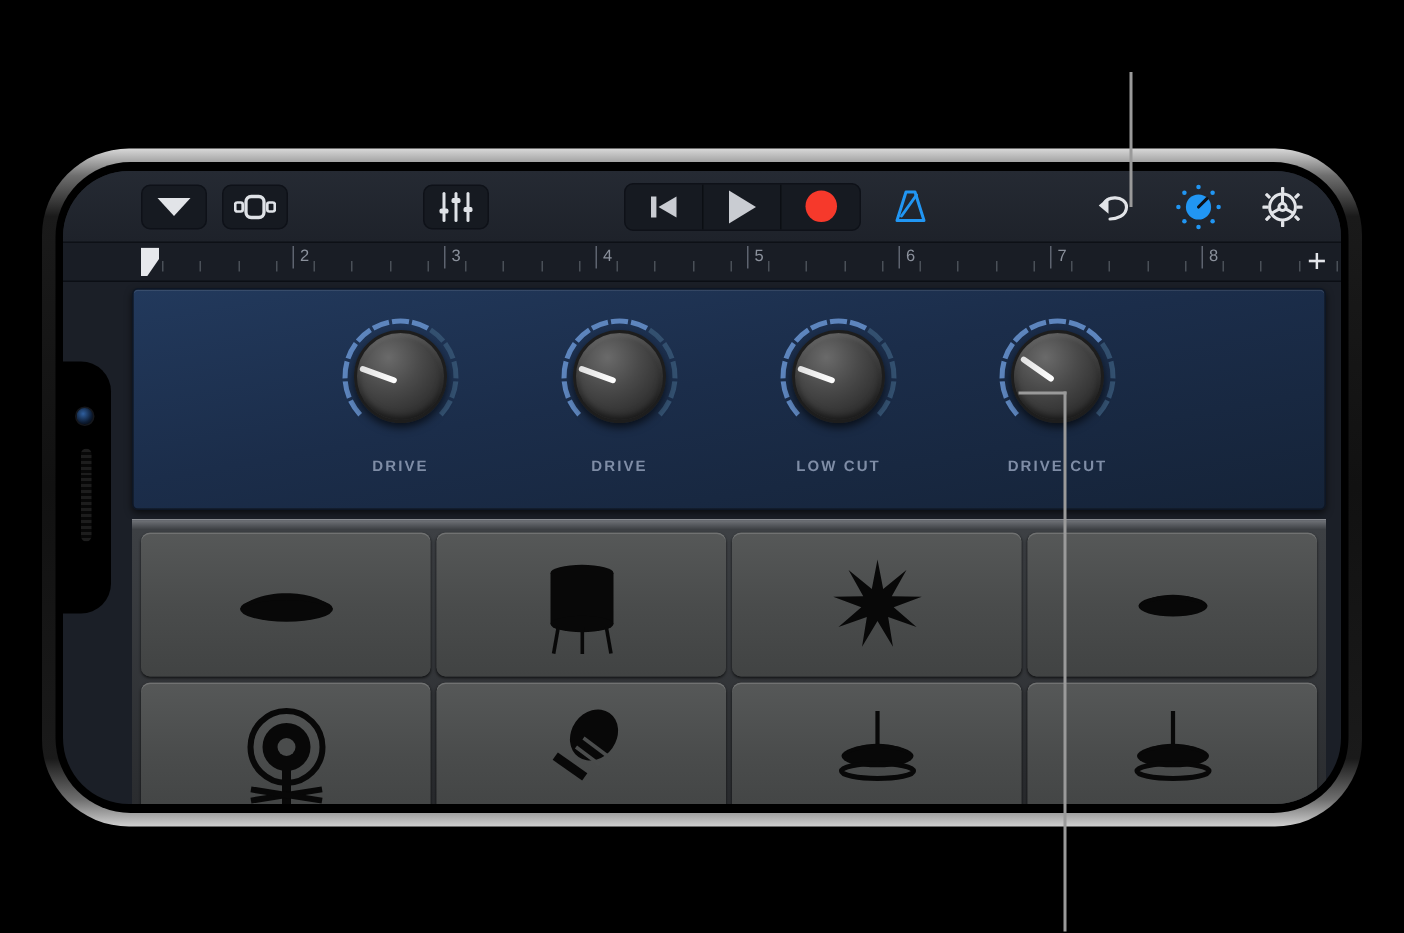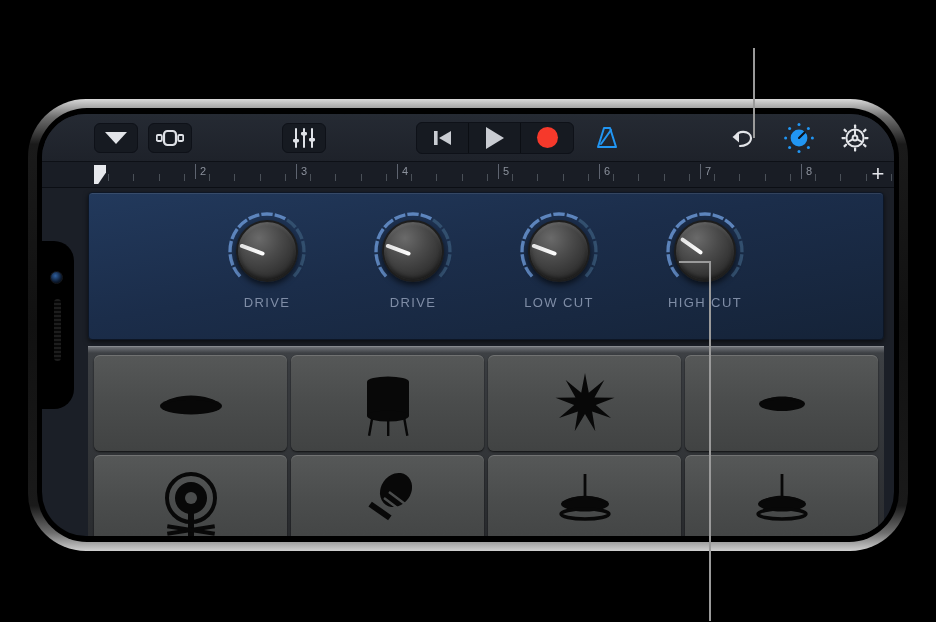--- a/index.html
+++ b/index.html
@@ -137,21 +137,21 @@
                 inset 0 2px 3px rgba(255,255,255,.13);
     border: 2px solid #1d1d1d;
   }
   .knob-ind {
     position: absolute; left: 50%; top: 50%;
     width: 26px; height: 4px; border-radius: 2px;
     background: linear-gradient(90deg,#ffffff,#e0e0e0);
     transform-origin: 0 50%;
   }
   .knob-label {
-    margin-top: 0; font-size: 13px; font-weight: normal; letter-spacing: 1.4px;
+    margin-top: 11px; font-size: 10px; font-weight: bold; letter-spacing: 1.4px;
     color: #7f8da6;
   }
 
   
   #pad-area {
     position: absolute; left: 46px; right: 10px; top: 232px; bottom: 0;
     background: linear-gradient(180deg,#6f7277 0%,#3d4044 6px,#2a2c2f 100%);
     border-top: 1px solid #878a8f;
     padding: 8px 6px 0 6px;
   }
@@ -440,21 +440,21 @@
                     <path d="M 64.01814431588869 12.882900229162523 A 37 37 0 0 1 72.4773004179957 20.377058589091366" fill="none" stroke-width="3.4" stroke-linecap="butt" stroke="#5d85bd"></path>
                     <path d="M 73.75156573310575 22.003538092941223 A 37 37 0 0 1 79.00354890928583 32.01035597879427" fill="none" stroke-width="3.4" stroke-linecap="butt" stroke="#33506f"></path>
                     <path d="M 79.6182500956647 33.983001441415624 A 37 37 0 0 1 80.98047314563547 45.201917603221716" fill="none" stroke-width="3.4" stroke-linecap="butt" stroke="#33506f"></path>
                     <path d="M 80.85571901784988 47.26434919659312 A 37 37 0 0 1 78.15113719743609 58.23726898396942" fill="none" stroke-width="3.4" stroke-linecap="butt" stroke="#33506f"></path>
                     <path d="M 77.30314173941409 60.12143759980775 A 37 37 0 0 1 70.88326282592614 69.42223789976362" fill="none" stroke-width="3.4" stroke-linecap="butt" stroke="#33506f"></path>
                   </svg>
                   <div class="knob-body">
                     <div class="knob-ind" style="transform: rotate(215deg) translate(2px, -2px);"></div>
                   </div>
                 </div>
-                <div class="knob-label">HIGH CUT</div>
+                <div class="knob-label">DRIVE CUT</div>
               </div>
             </div>
         </div>
 
         <div id="pad-area">
           <div id="pad-grid">
               <div class="pad">
                 <svg viewBox="0 0 100 70" width="100" height="70">
                   <ellipse cx="50" cy="38" rx="31" ry="8.5" fill="#080808"></ellipse>
                   <path d="M19 38 C30 24, 70 24, 81 38 C66 30, 34 30, 19 38 Z" fill="#080808"></path>

